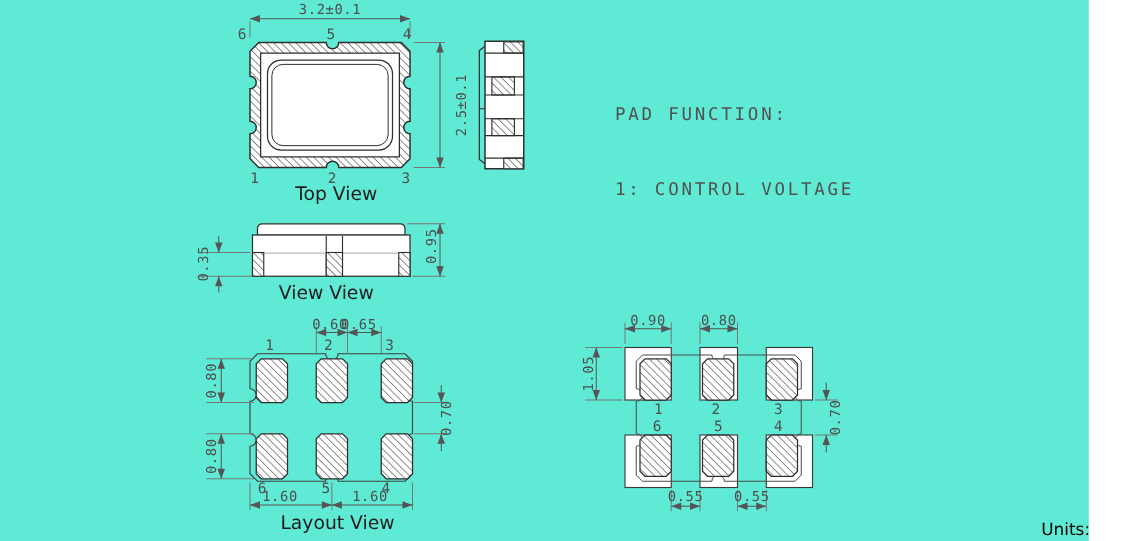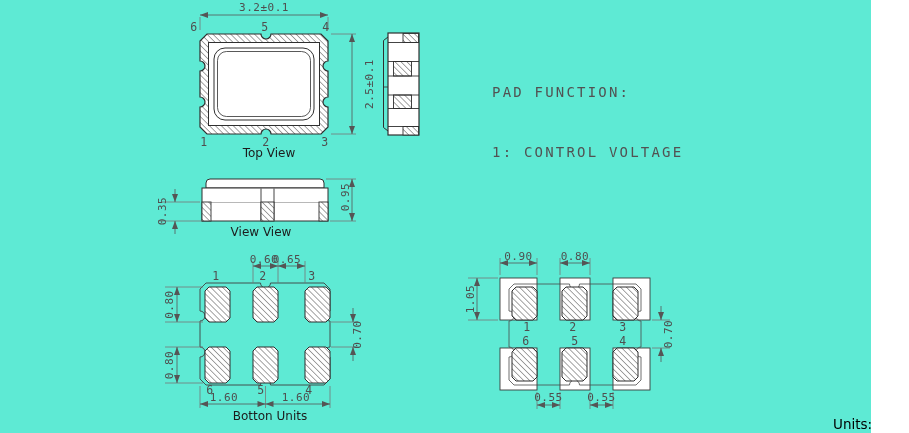--- a/index.html
+++ b/index.html
@@ -2,21 +2,21 @@
 <html><head>
 <meta charset="utf-8">
 <style>
   html,body{margin:0;padding:0;background:#fff;}
   #stage{position:relative;width:871px;height:433px;background:#5eead4;overflow:hidden;
          font-family:"DejaVu Sans",sans-serif;}
   #drawing{position:absolute;left:0;top:0;}
   svg text{font-family:"DejaVu Sans Mono",monospace;font-size:11px;fill:#4f4f4f;letter-spacing:0.5px;}
   svg text.pin{font-size:11.5px;}
   .view-label{position:absolute;transform:translateX(-50%);font-family:"DejaVu Sans",sans-serif;
-              font-size:12px;color:#1c1c1c;white-space:nowrap;}
+              font-size:15px;color:#1c1c1c;white-space:nowrap;}
   .padfn{position:absolute;left:492px;top:42px;font-family:"DejaVu Sans Mono",monospace;
          font-size:14px;letter-spacing:2.2px;line-height:20px;color:#525252;white-space:pre;}
   .units{position:absolute;left:833px;top:404px;font-family:"DejaVu Sans",sans-serif;
          font-size:13.5px;color:#000;margin-top:12px;}
 </style>
 </head>
 <body>
 
 <div id="stage">
 
@@ -227,17 +227,17 @@
 </svg>
 
   <div class="padfn">
     <div>PAD FUNCTION:</div>
     <div>1: CONTROL VOLTAGE</div>
     
   </div>
 
   <div class="view-label" style="left:269px;top:146px;">Top View</div>
   <div class="view-label" style="left:261px;top:225px;">View View</div>
-  <div class="view-label" style="left:270px;top:409px;">Botton Units</div>
+  <div class="view-label" style="left:270px;top:409px;">Layout View</div>
 
   <div class="units">Units: mm</div>
 
 </div>
 
 </body></html>

